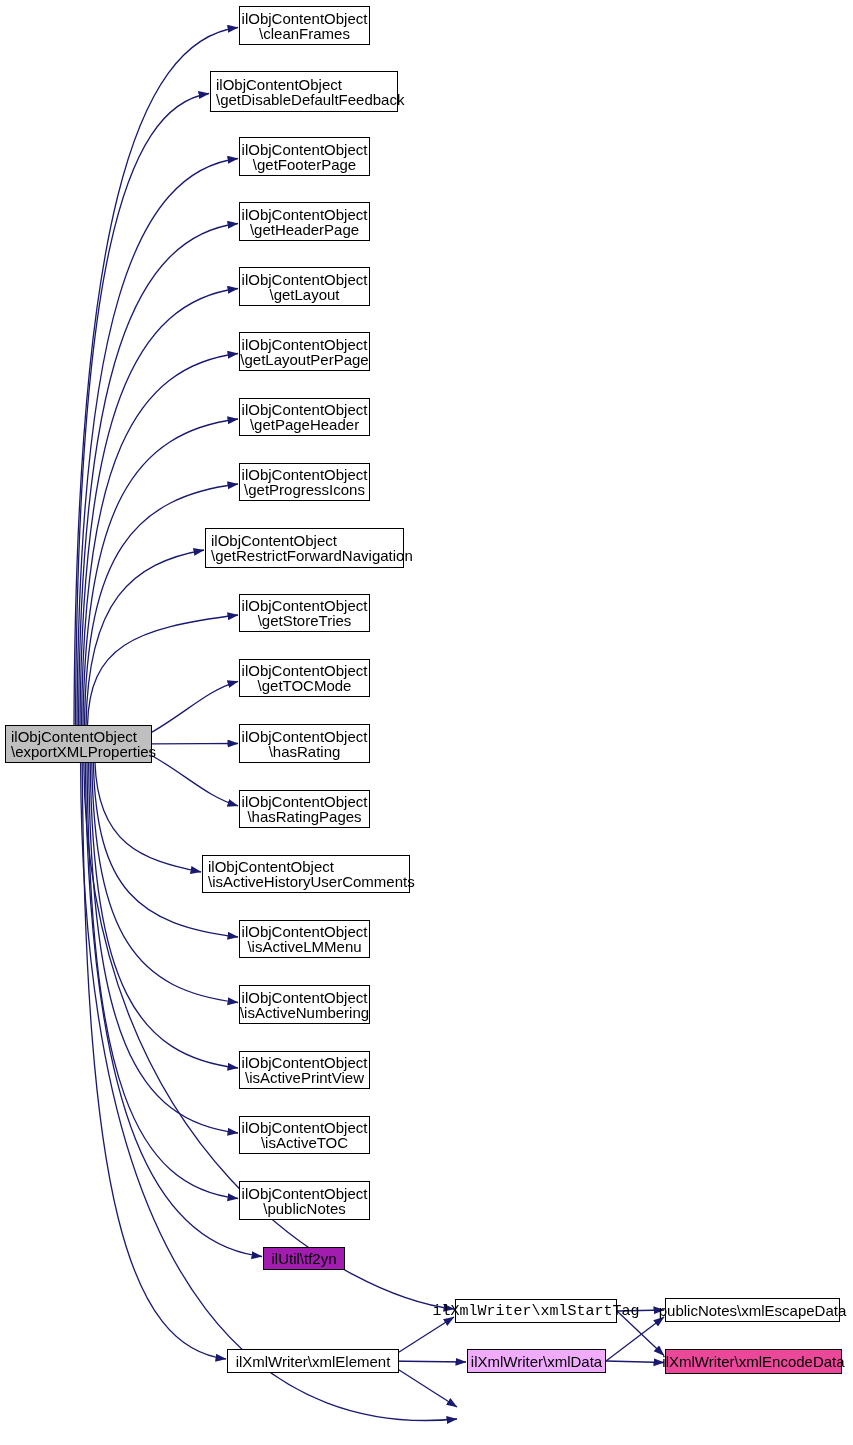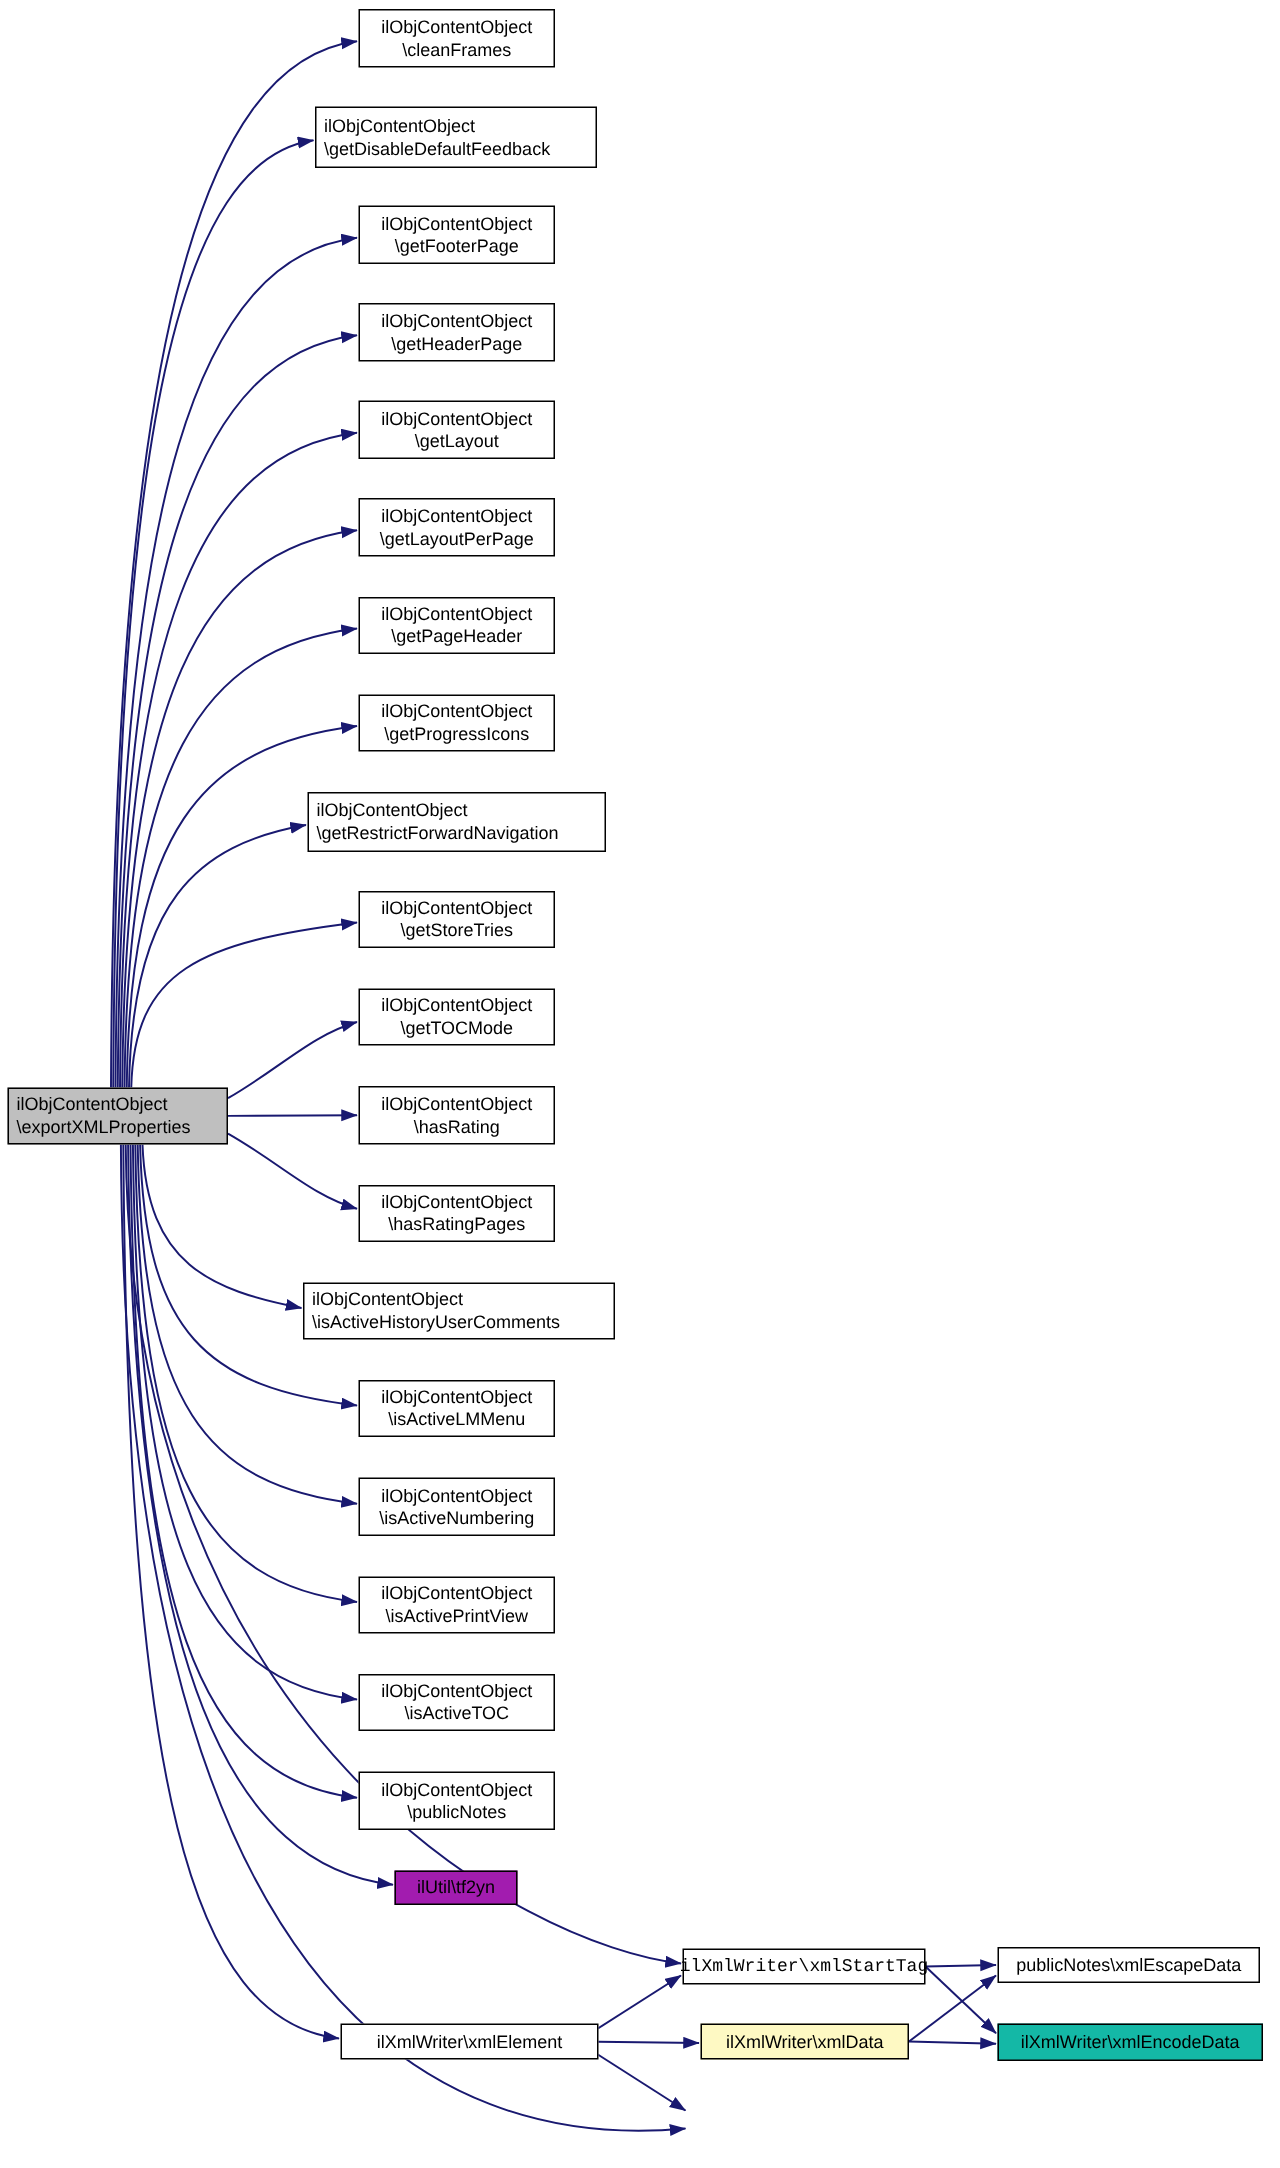--- a/index.html
+++ b/index.html
@@ -23,21 +23,21 @@
     height: 1445px;
   }
   .node {
     position: absolute;
     box-sizing: border-box;
     border: 1.7px solid #000000;
     background: #ffffff;
     display: flex;
     flex-direction: column;
     justify-content: center;
-    font-size: 12px;
+    font-size: 15px;
     line-height: 15px;
     color: #000000;
     white-space: nowrap;
     cursor: pointer;
   }
   .node.align-center { align-items: center; text-align: center; }
   .node.align-left   { align-items: flex-start; text-align: left; padding-left: 5px; }
   .node .line { display: block; }
 </style>
 </head>
@@ -164,26 +164,26 @@
       </div>
       <div class="node align-center" style="left: 263px; top: 1247px; width: 82px; height: 23px; background: #a21caf; border-color: rgb(0, 0, 0);">
         <span class="line">ilUtil\tf2yn</span>
       </div>
       <div class="node align-center" style="left: 455px; top: 1299px; width: 162px; height: 24px; background: rgb(255, 255, 255); border-color: rgb(0, 0, 0); font-family: Liberation Mono, monospace;">
         <span class="line">ilXmlWriter\xmlStartTag</span>
       </div>
       <div class="node align-center" style="left: 227px; top: 1349px; width: 172px; height: 24px; background: rgb(255, 255, 255); border-color: rgb(0, 0, 0);">
         <span class="line">ilXmlWriter\xmlElement</span>
       </div>
-      <div class="node align-center" style="left: 467px; top: 1349px; width: 139px; height: 24px; background: #fef9c3; border-color: rgb(0, 0, 0);">
+      <div class="node align-center" style="left: 467px; top: 1349px; width: 139px; height: 24px; background: #f0abfc; border-color: rgb(0, 0, 0);">
         <span class="line">ilXmlWriter\xmlData</span>
       </div>
       <div class="node align-center" style="left: 458px; top: 1401px; width: 156px; height: 24px; background: rgb(255, 255, 255); border-color: rgb(0, 0, 0); margin-top: 44px;">
         <span class="line">ilXmlWriter\xmlEndTag</span>
       </div>
       <div class="node align-center" style="left: 665px; top: 1298px; width: 175px; height: 24px; background: rgb(255, 255, 255); border-color: rgb(0, 0, 0);">
         <span class="line">publicNotes\xmlEscapeData</span>
       </div>
-      <div class="node align-center" style="left: 665px; top: 1349px; width: 177px; height: 25px; background: #14b8a6; border-color: rgb(0, 0, 0);">
+      <div class="node align-center" style="left: 665px; top: 1349px; width: 177px; height: 25px; background: #ec4899; border-color: rgb(0, 0, 0);">
         <span class="line">ilXmlWriter\xmlEncodeData</span>
       </div>
     </div>
 </div>
 
 </body></html>

